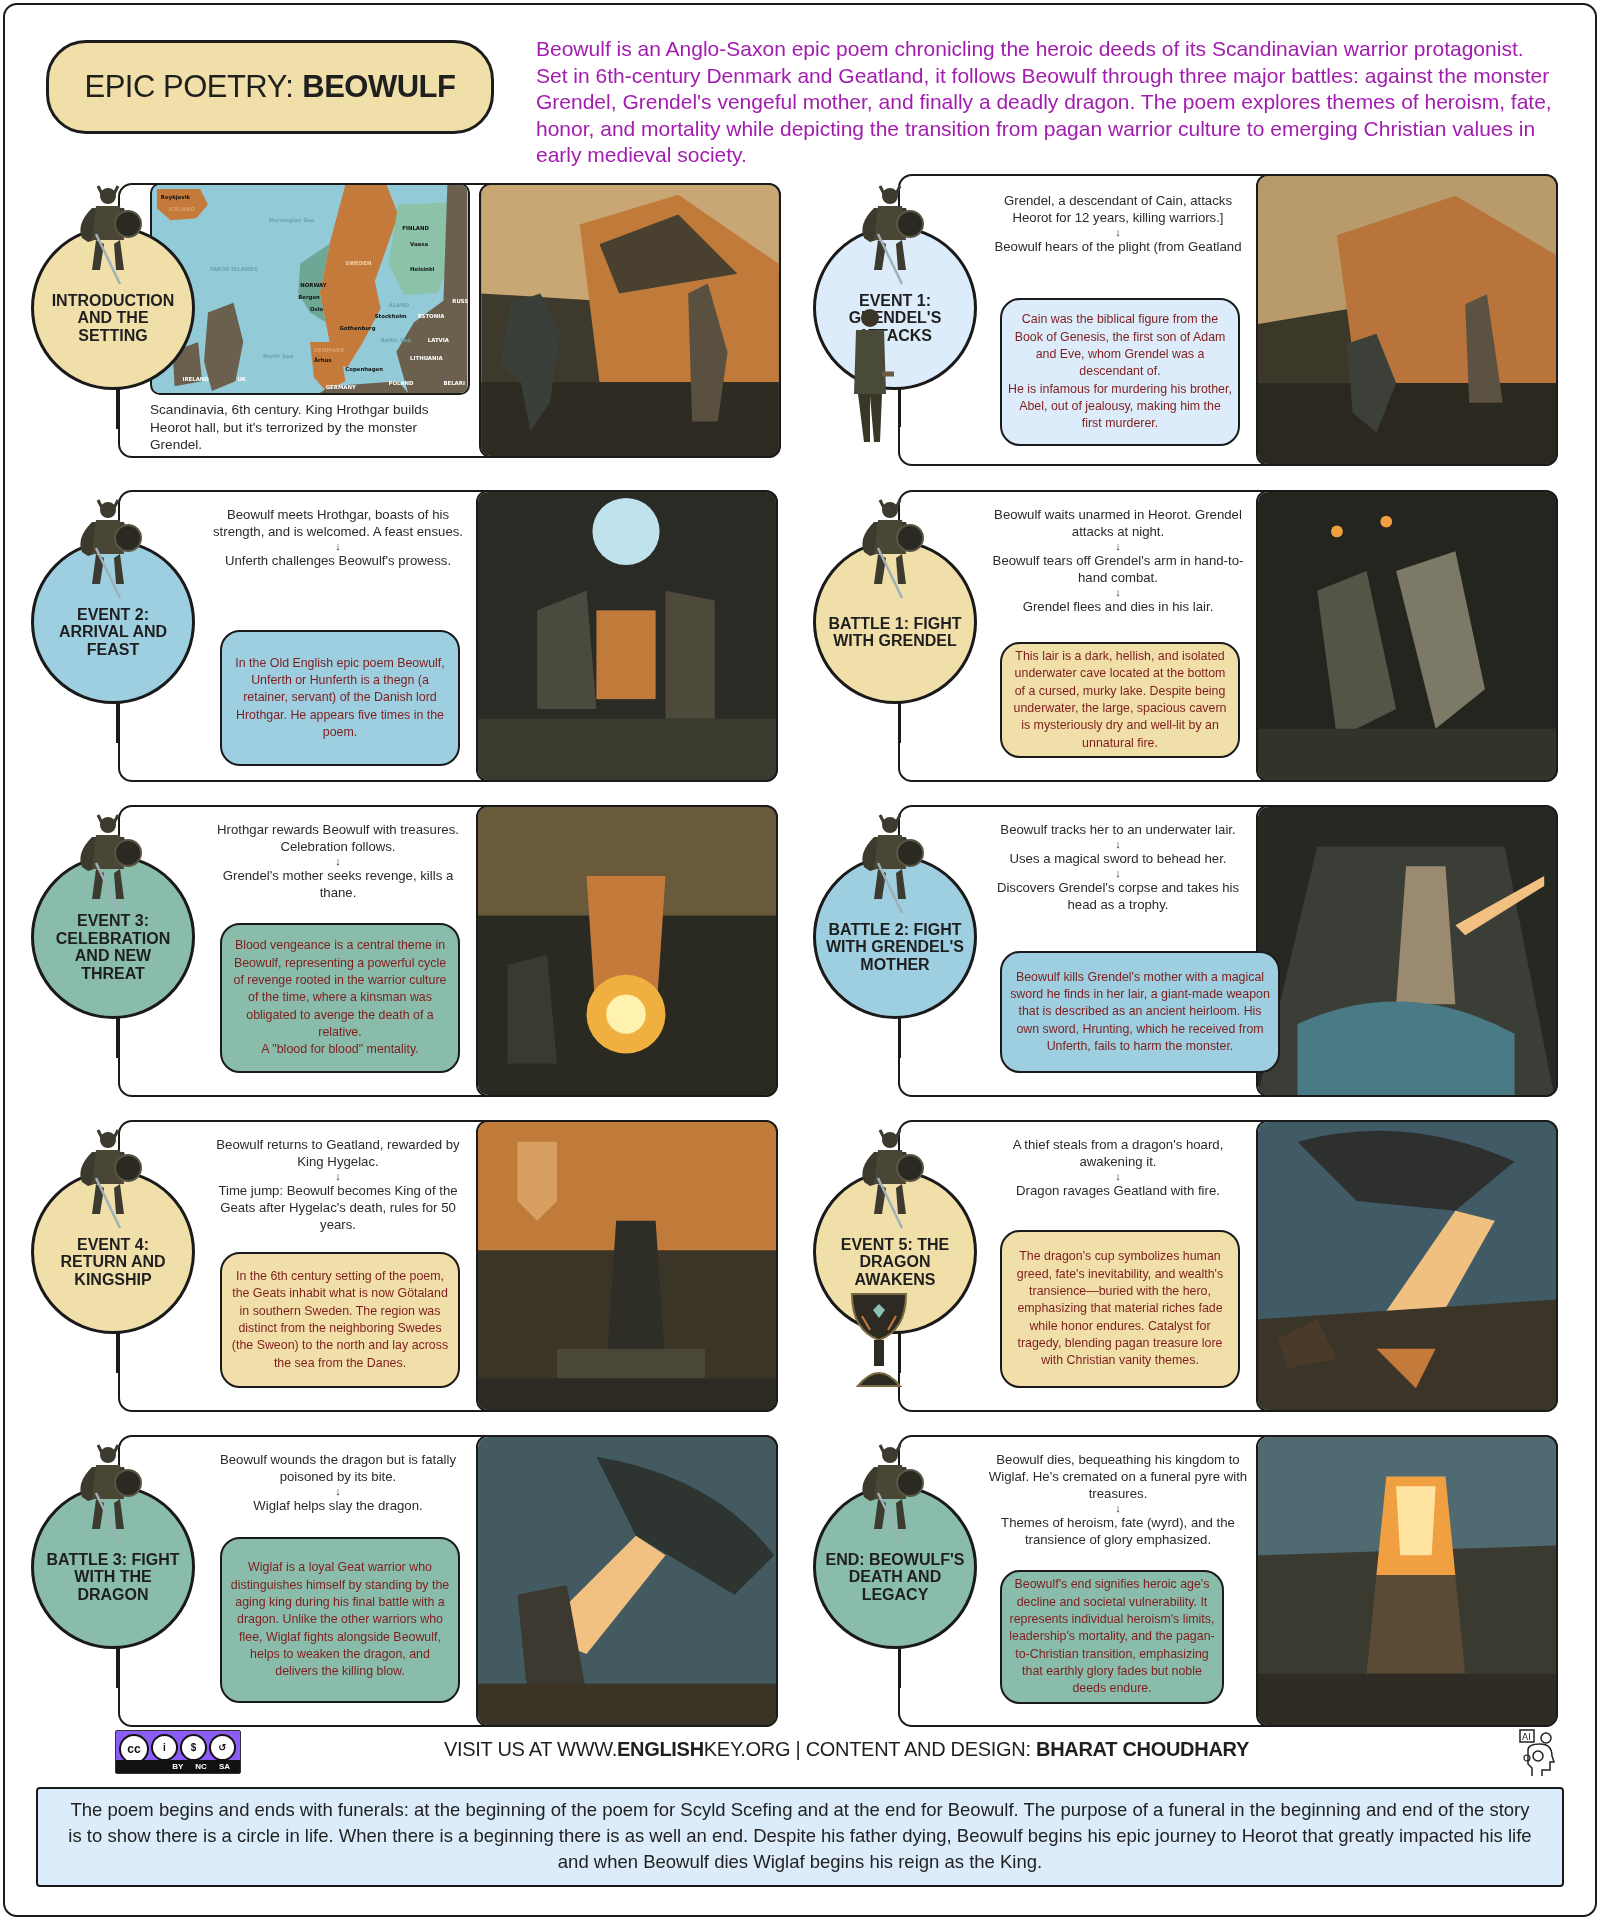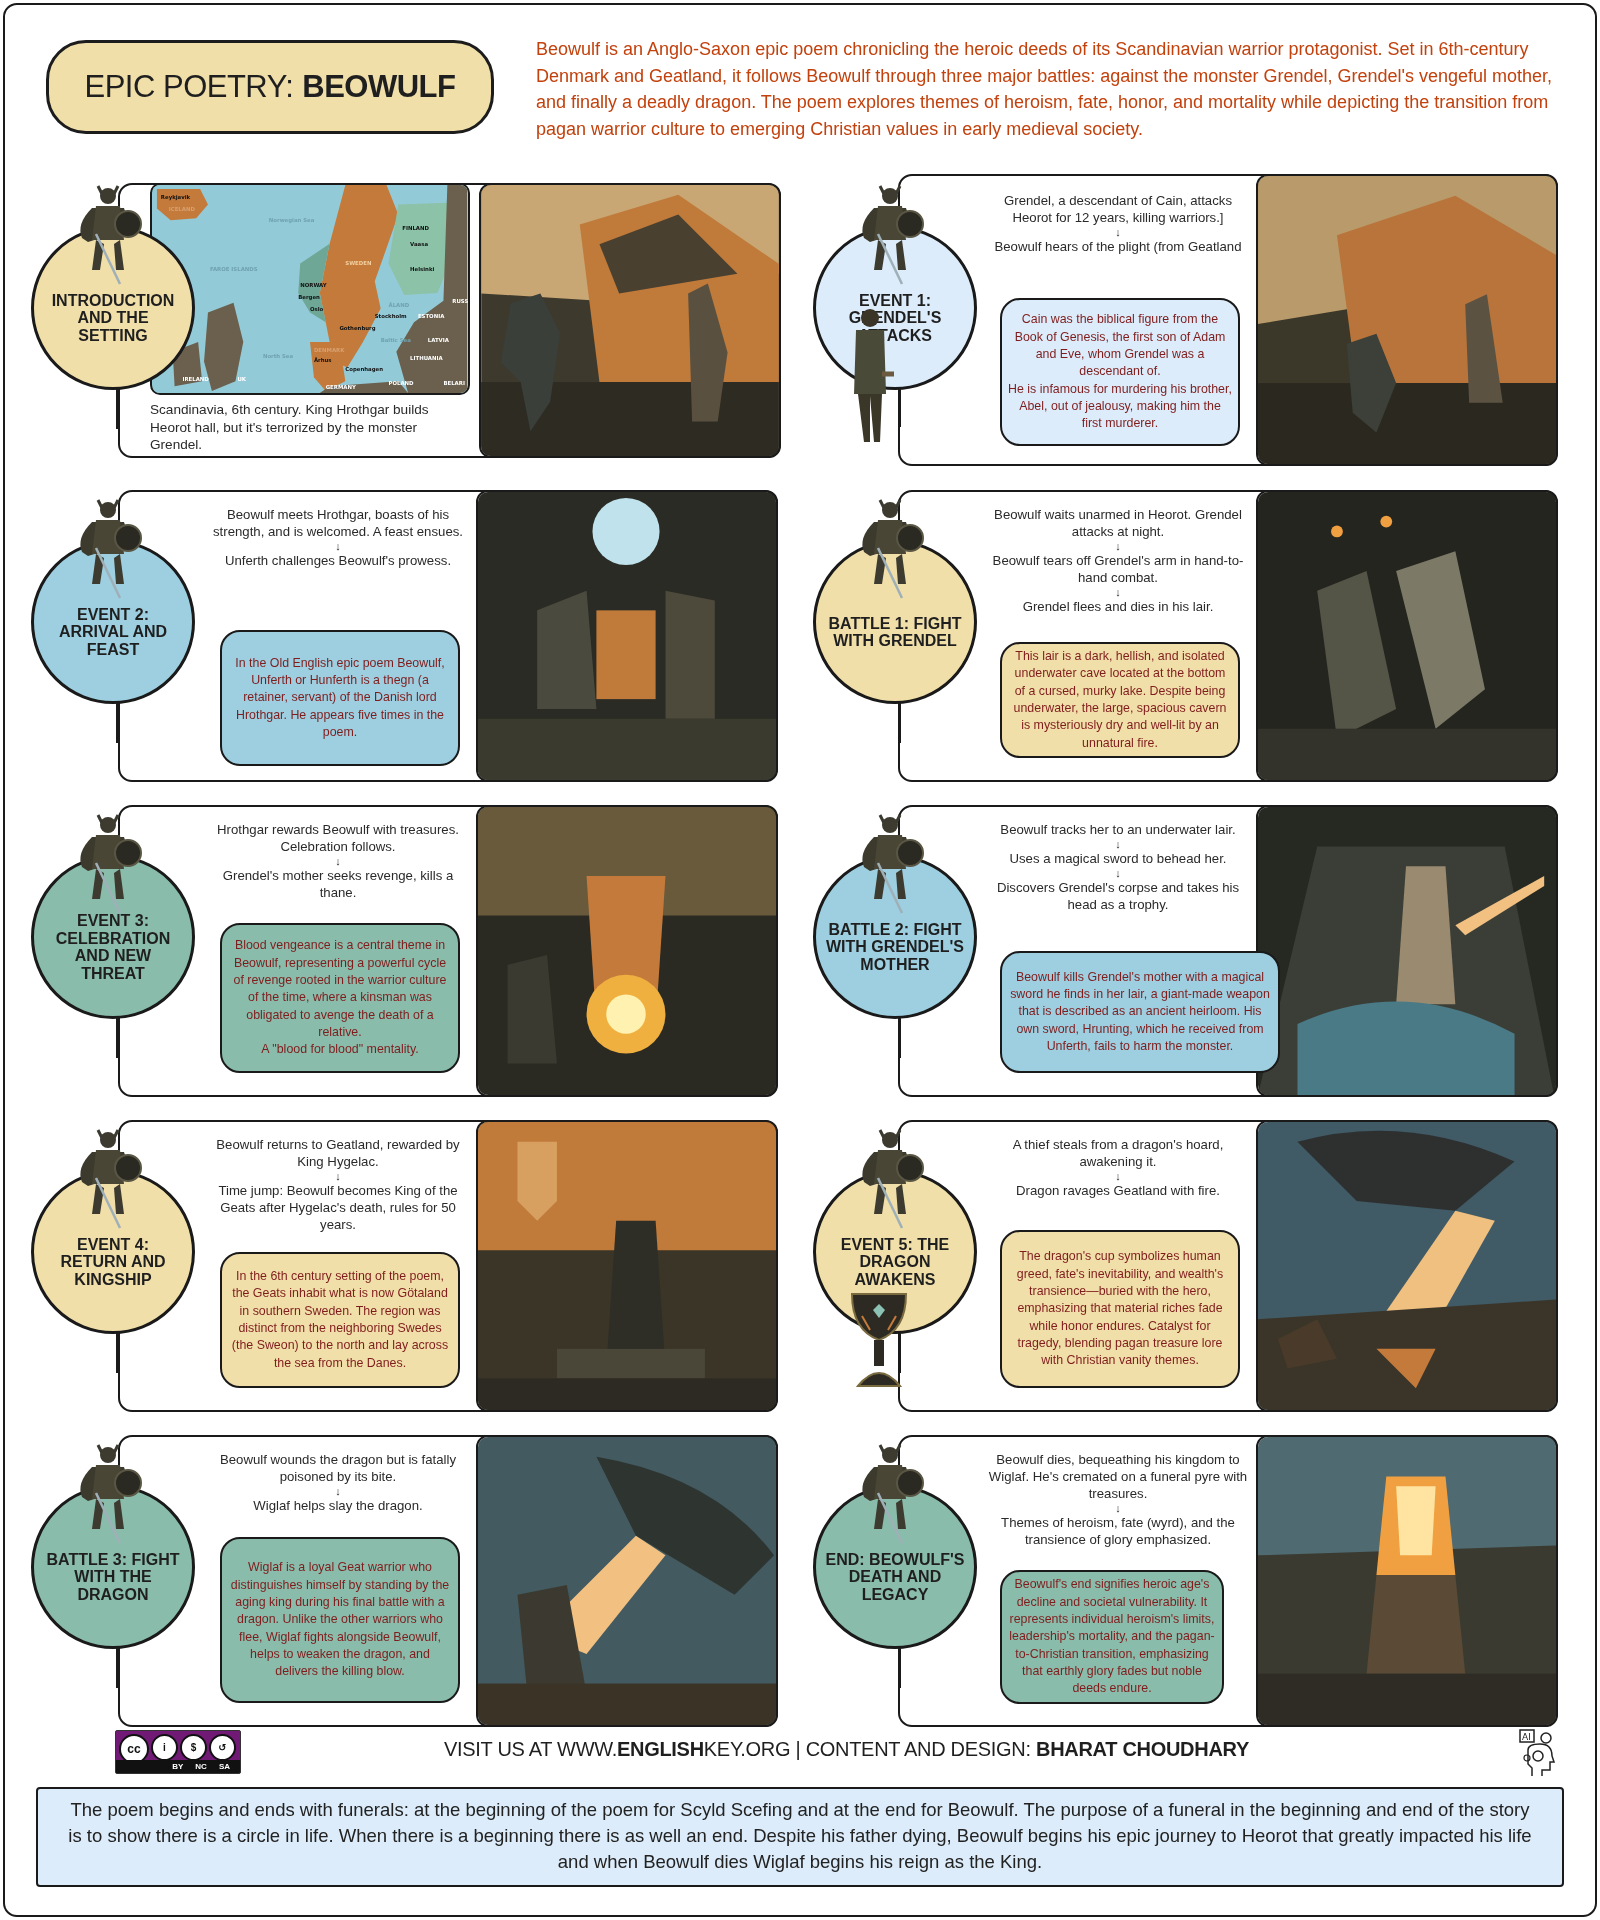--- a/index.html
+++ b/index.html
@@ -15,21 +15,21 @@
   .title-pill {
     position: absolute; left: 46px; top: 40px; width: 448px; height: 94px;
     background: #f1dfaa; border: 3px solid #1c1c1c; border-radius: 40px;
     display: flex; align-items: center; justify-content: center;
     font-family: "Liberation Sans", sans-serif; font-size: 31px; letter-spacing: -0.5px;
   }
   .title-pill .light { font-weight: 400; }
   .title-pill .bold { font-weight: 700; margin-left: 9px; }
   .intro-text {
     position: absolute; left: 536px; top: 36px; width: 1020px;
-    font-size: 18px; line-height: 26.5px; color: #c2410c;
+    font-size: 21px; line-height: 26.5px; color: #a21caf;
     font-family: "Liberation Sans", sans-serif;
   }
 
   
   .card {
     position: absolute; width: 660px; height: 292px;
   }
   .card .box {
     position: absolute; left: 0; top: 0; width: 660px; height: 292px;
     border: 2.5px solid #1a1a1a; border-radius: 14px; background: #fff;
@@ -50,21 +50,21 @@
 
   
   .c-sand { background: #f1dfaa; }
   .c-sky { background: #9dcfe0; }
   .c-pale { background: #dcecfa; }
   .c-teal { background: #8abcab; }
 
   
   .cc-badge {
     position: absolute; left: 115px; top: 1730px; width: 126px; height: 44px;
-    background: #701a75; border: 1.5px solid #333; border-radius: 2px; overflow: hidden; padding-left: 48px;
+    background: #8b5cf6; border: 1.5px solid #333; border-radius: 2px; overflow: hidden; padding-left: 48px;
   }
   .cc-badge .icons { position: absolute; left: 3px; top: 3px; display: flex; gap: 2px; }
   .cc-badge .ic {
     width: 27px; height: 27px; border-radius: 50%; background: #fff; border: 2.5px solid #111;
     font-size: 10px; font-weight: 700; display: flex; align-items: center; justify-content: center; color: #111;
   }
   .cc-badge .ic.big { width: 30px; height: 30px; font-size: 12px; }
   .cc-badge .labels {
     position: absolute; left: 0; bottom: 0; width: 100%; height: 13px; background: #111;
     color: #fff; font-size: 8px; font-weight: 700; display: flex; justify-content: flex-end; gap: 12px; padding-right: 10px;

